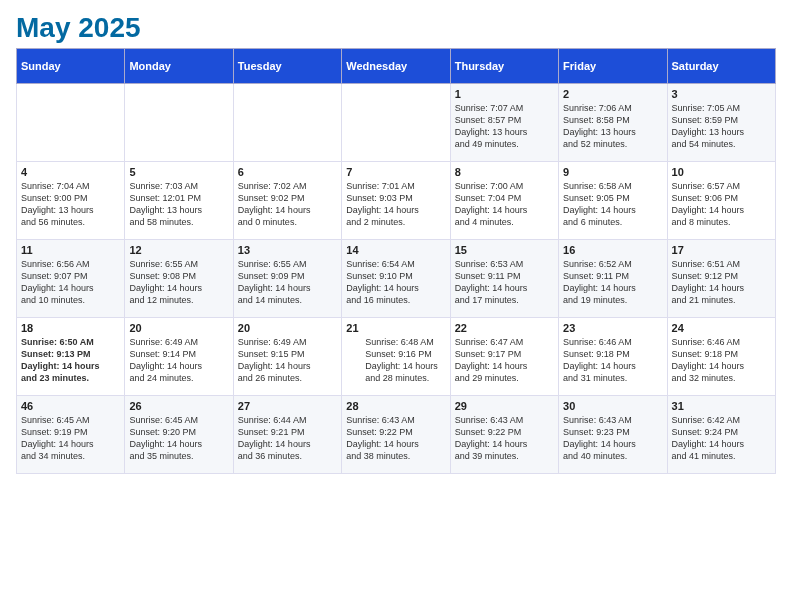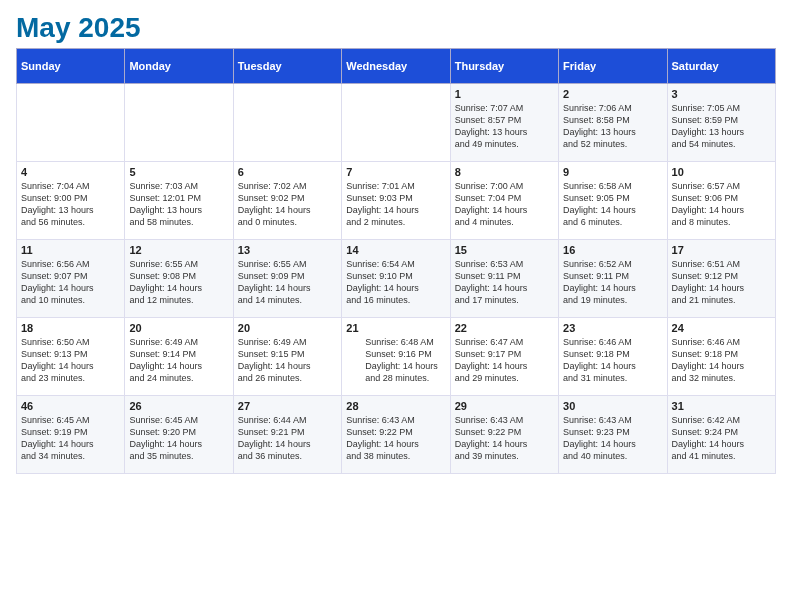--- a/index.html
+++ b/index.html
@@ -246,21 +246,21 @@
             <span class="day-num">17</span>
             <div class="day-info" style="white-space: pre-line;">Sunrise: 6:51 AM
 Sunset: 9:12 PM
 Daylight: 14 hours
 and 21 minutes.</div>
           </td>
         </tr>
         <tr>
           <td>
             <span class="day-num">18</span>
-            <div class="day-info" style="white-space: pre-line;">Sunrise: 6:50 AM
+            <div class="day-info" style="white-space: pre-line; font-weight: bold;">Sunrise: 6:50 AM
 Sunset: 9:13 PM
 Daylight: 14 hours
 and 23 minutes.</div>
           </td>
           <td>
             <span class="day-num">20</span>
             <div class="day-info" style="white-space: pre-line;">Sunrise: 6:49 AM
 Sunset: 9:14 PM
 Daylight: 14 hours
 and 24 minutes.</div>

